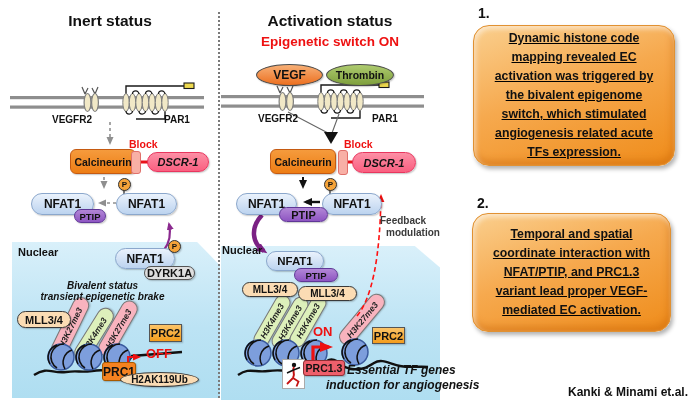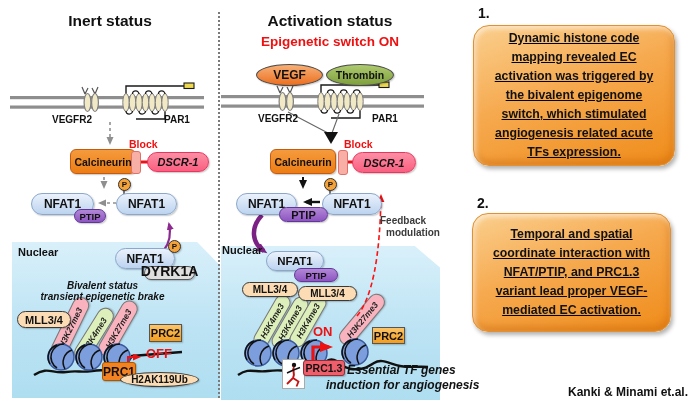--- a/index.html
+++ b/index.html
@@ -223,21 +223,21 @@
   <div class="pill ptip" style="left:74px;top:209px;width:32px;height:14px;font-size:9.5px;">
       <span>PTIP</span>
     </div>
   <div class="lbl" style="left:18px;top:246px;font-size:11px;">Nuclear</div>
   <div class="pill nfat" style="left:115px;top:248px;width:60px;height:21px;font-size:12px;">
       <span>NFAT1</span>
     </div>
   <div class="pill pcirc" style="left:168px;top:240px;width:13px;height:13px;">
       <span>P</span>
     </div>
-  <div class="pill gray" style="left:144px;top:266px;width:51px;height:14px;font-size:14px;align-items:flex-end;">
+  <div class="pill gray" style="left:144px;top:266px;width:51px;height:14px;font-size:11px;align-items:flex-end;">
       <span>DYRK1A</span>
     </div>
   <div class="lbl" style="left:40px;top:280px;width:125px;text-align:center;font-size:10px;font-style:italic;">Bivalent status</div>
   <div class="lbl" style="left:30px;top:291px;width:145px;text-align:center;font-size:10px;font-style:italic;">transient  epigenetic  brake</div>
   <div class="pill peach" style="left:17px;top:311px;width:54px;height:17px;font-size:11px;">
       <span>MLL3/4</span>
     </div>
   <div class="pill prcbox" style="left:133px;top:324px;width:33px;height:18px;font-size:11px;">
       <span>PRC2</span>
     </div>

